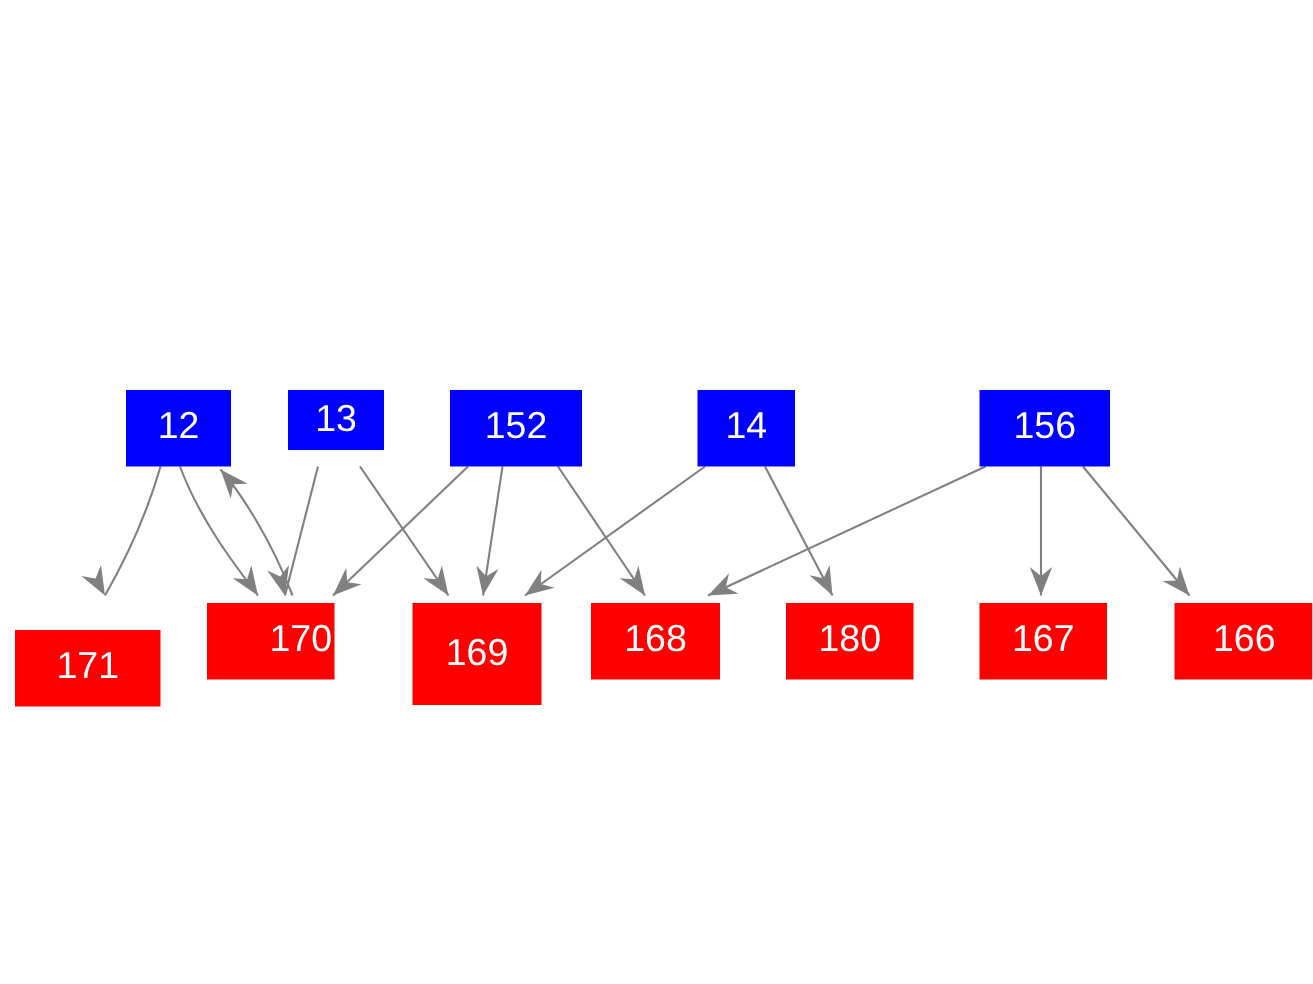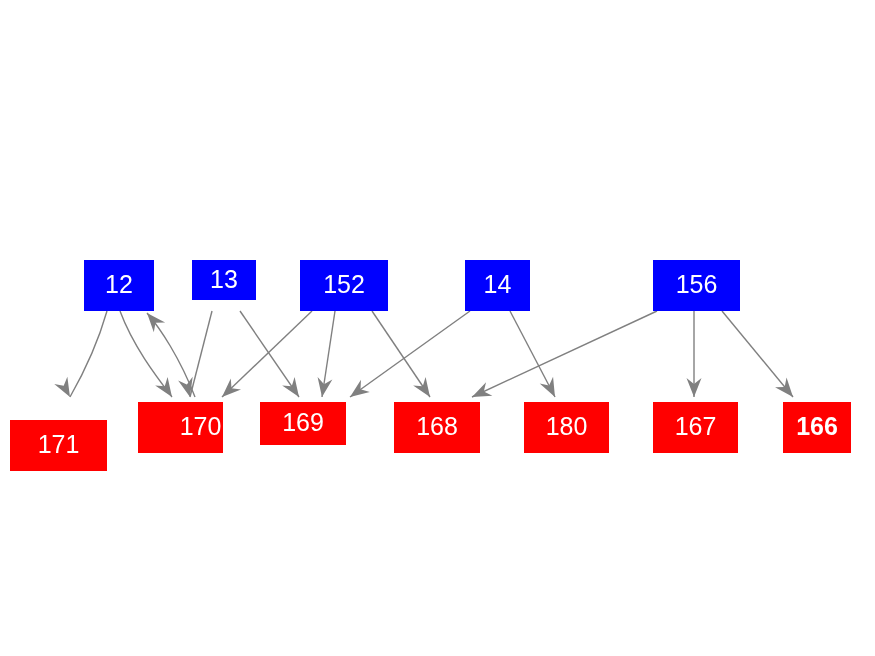--- a/index.html
+++ b/index.html
@@ -120,30 +120,30 @@
       </div>
       <div class="node node-source" style="left: 653px; top: 232px; width: 87px; height: 51px;">
         <span class="node-label">156</span>
       </div>
       <div class="node node-target" style="left: 10px; top: 392px; width: 97px; height: 51px;">
         <span class="node-label">171</span>
       </div>
       <div class="node node-target" style="left: 138px; top: 374px; width: 85px; height: 51px; padding-left: 40px;">
         <span class="node-label">170</span>
       </div>
-      <div class="node node-target" style="left: 260px; top: 374px; width: 86px; height: 43px; text-align: right;">
+      <div class="node node-target" style="left: 275px; top: 374px; width: 86px; height: 68px; text-align: right;">
         <span class="node-label">169</span>
       </div>
       <div class="node node-target" style="left: 394px; top: 374px; width: 86px; height: 51px; text-align: right;">
         <span class="node-label">168</span>
       </div>
       <div class="node node-target" style="left: 524px; top: 374px; width: 85px; height: 51px; justify-content: center;">
         <span class="node-label">180</span>
       </div>
       <div class="node node-target" style="left: 653px; top: 374px; width: 85px; height: 51px; text-align: right;">
         <span class="node-label">167</span>
       </div>
-      <div class="node node-target" style="left: 783px; top: 374px; width: 68px; height: 51px; font-weight: bold;">
+      <div class="node node-target" style="left: 783px; top: 374px; width: 93px; height: 51px;">
         <span class="node-label">166</span>
       </div>
     </div>
 
 </div>
 
 </body></html>

